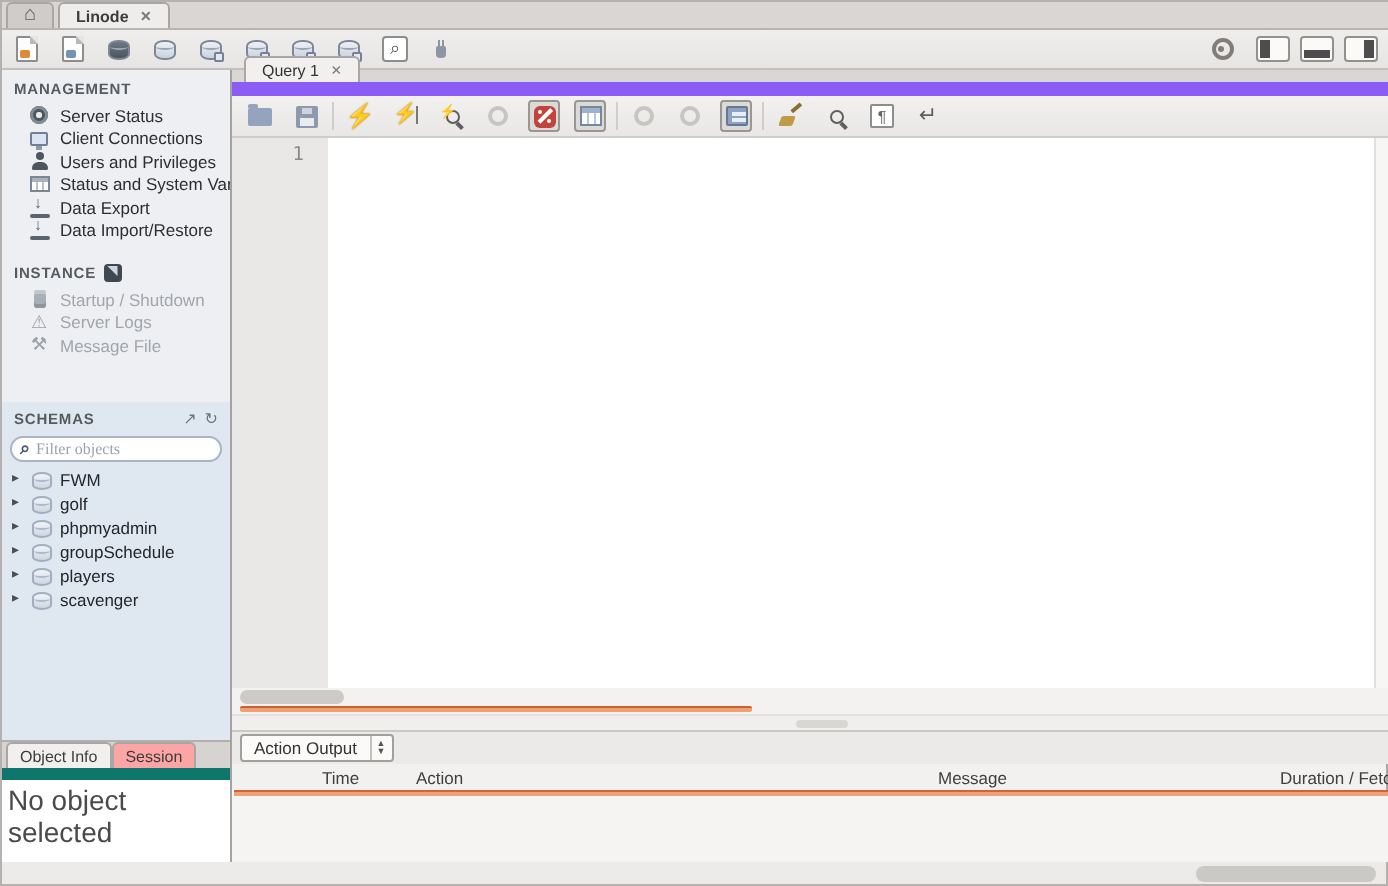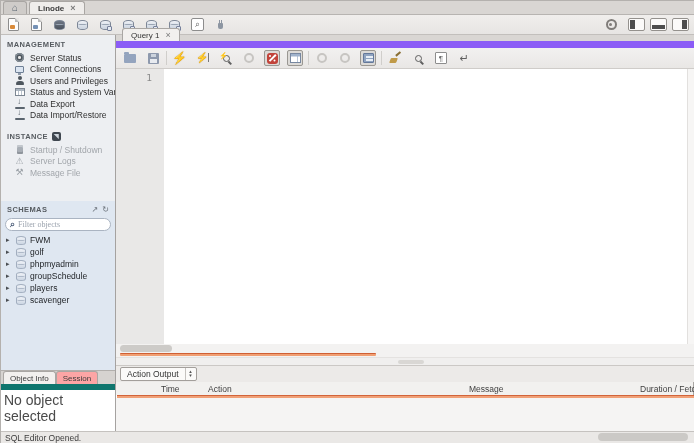--- a/index.html
+++ b/index.html
@@ -425,18 +425,15 @@
         <span class="ohcol oh-time">Time</span>
         <span class="ohcol oh-action">Action</span>
         <span class="ohcol oh-message">Message</span>
         <span class="ohcol oh-duration">Duration / Fetch</span>
       </div>
       <div class="orange-line"></div>
       <div class="output-track"></div>
     </div>
   </div>
 
-  <div class="statusbar">
-    <span>SQL Editor Opened.</span>
-  </div>
   <div class="out-thumb"></div>
 
 </div>
 
 </body></html>

